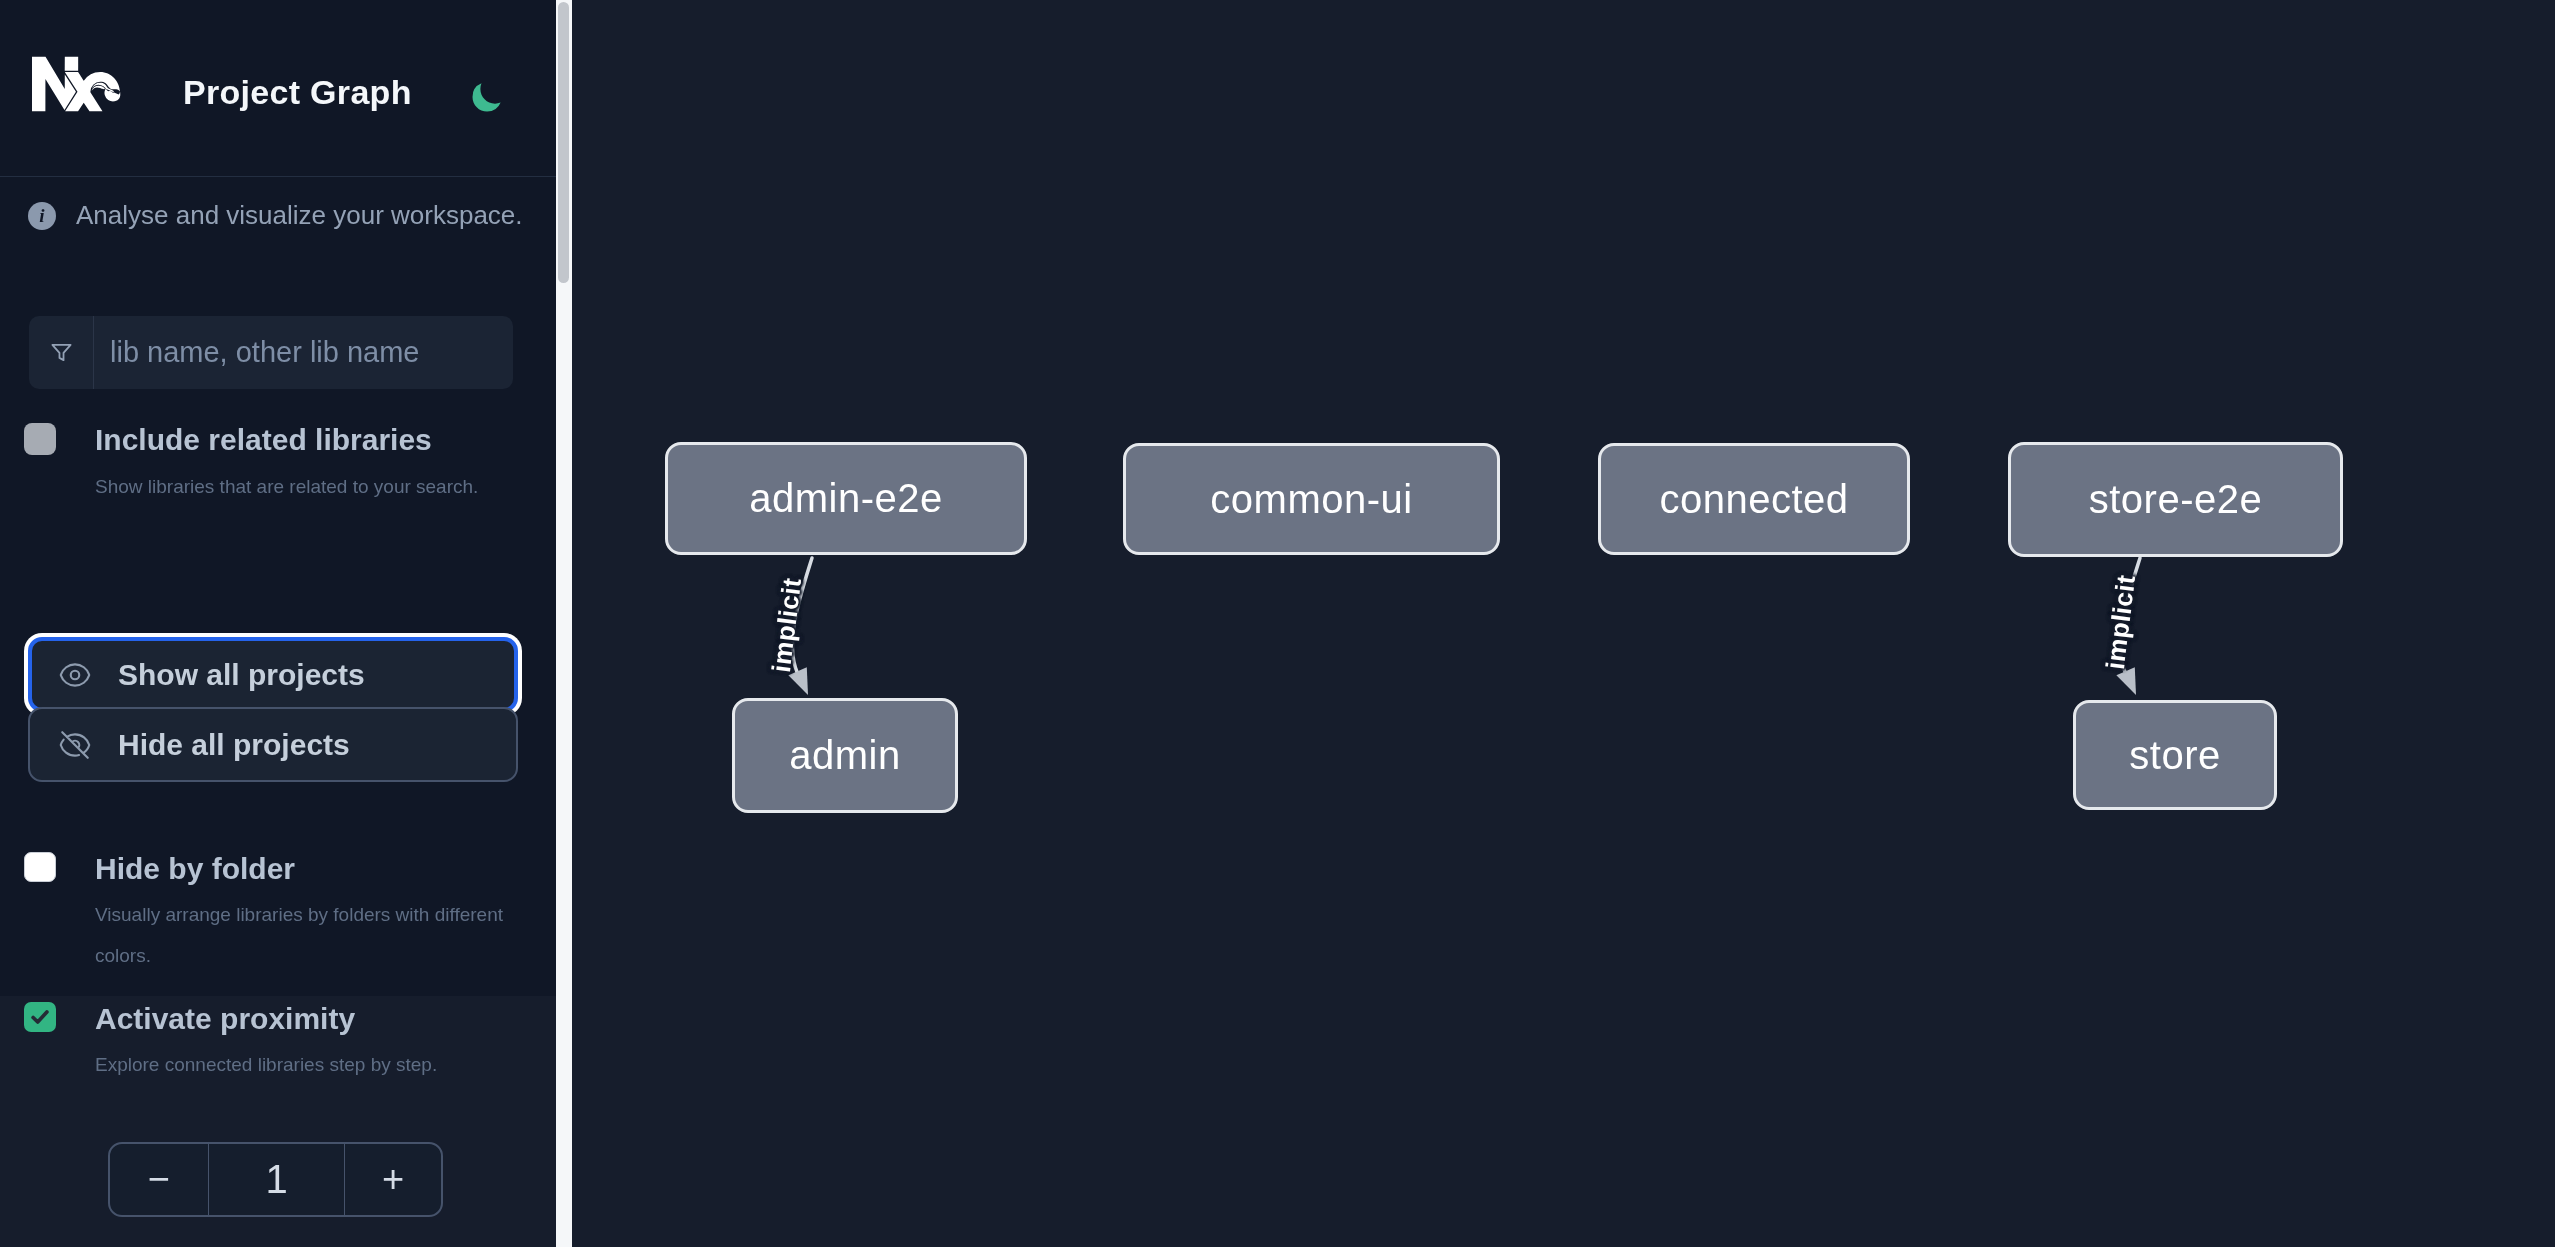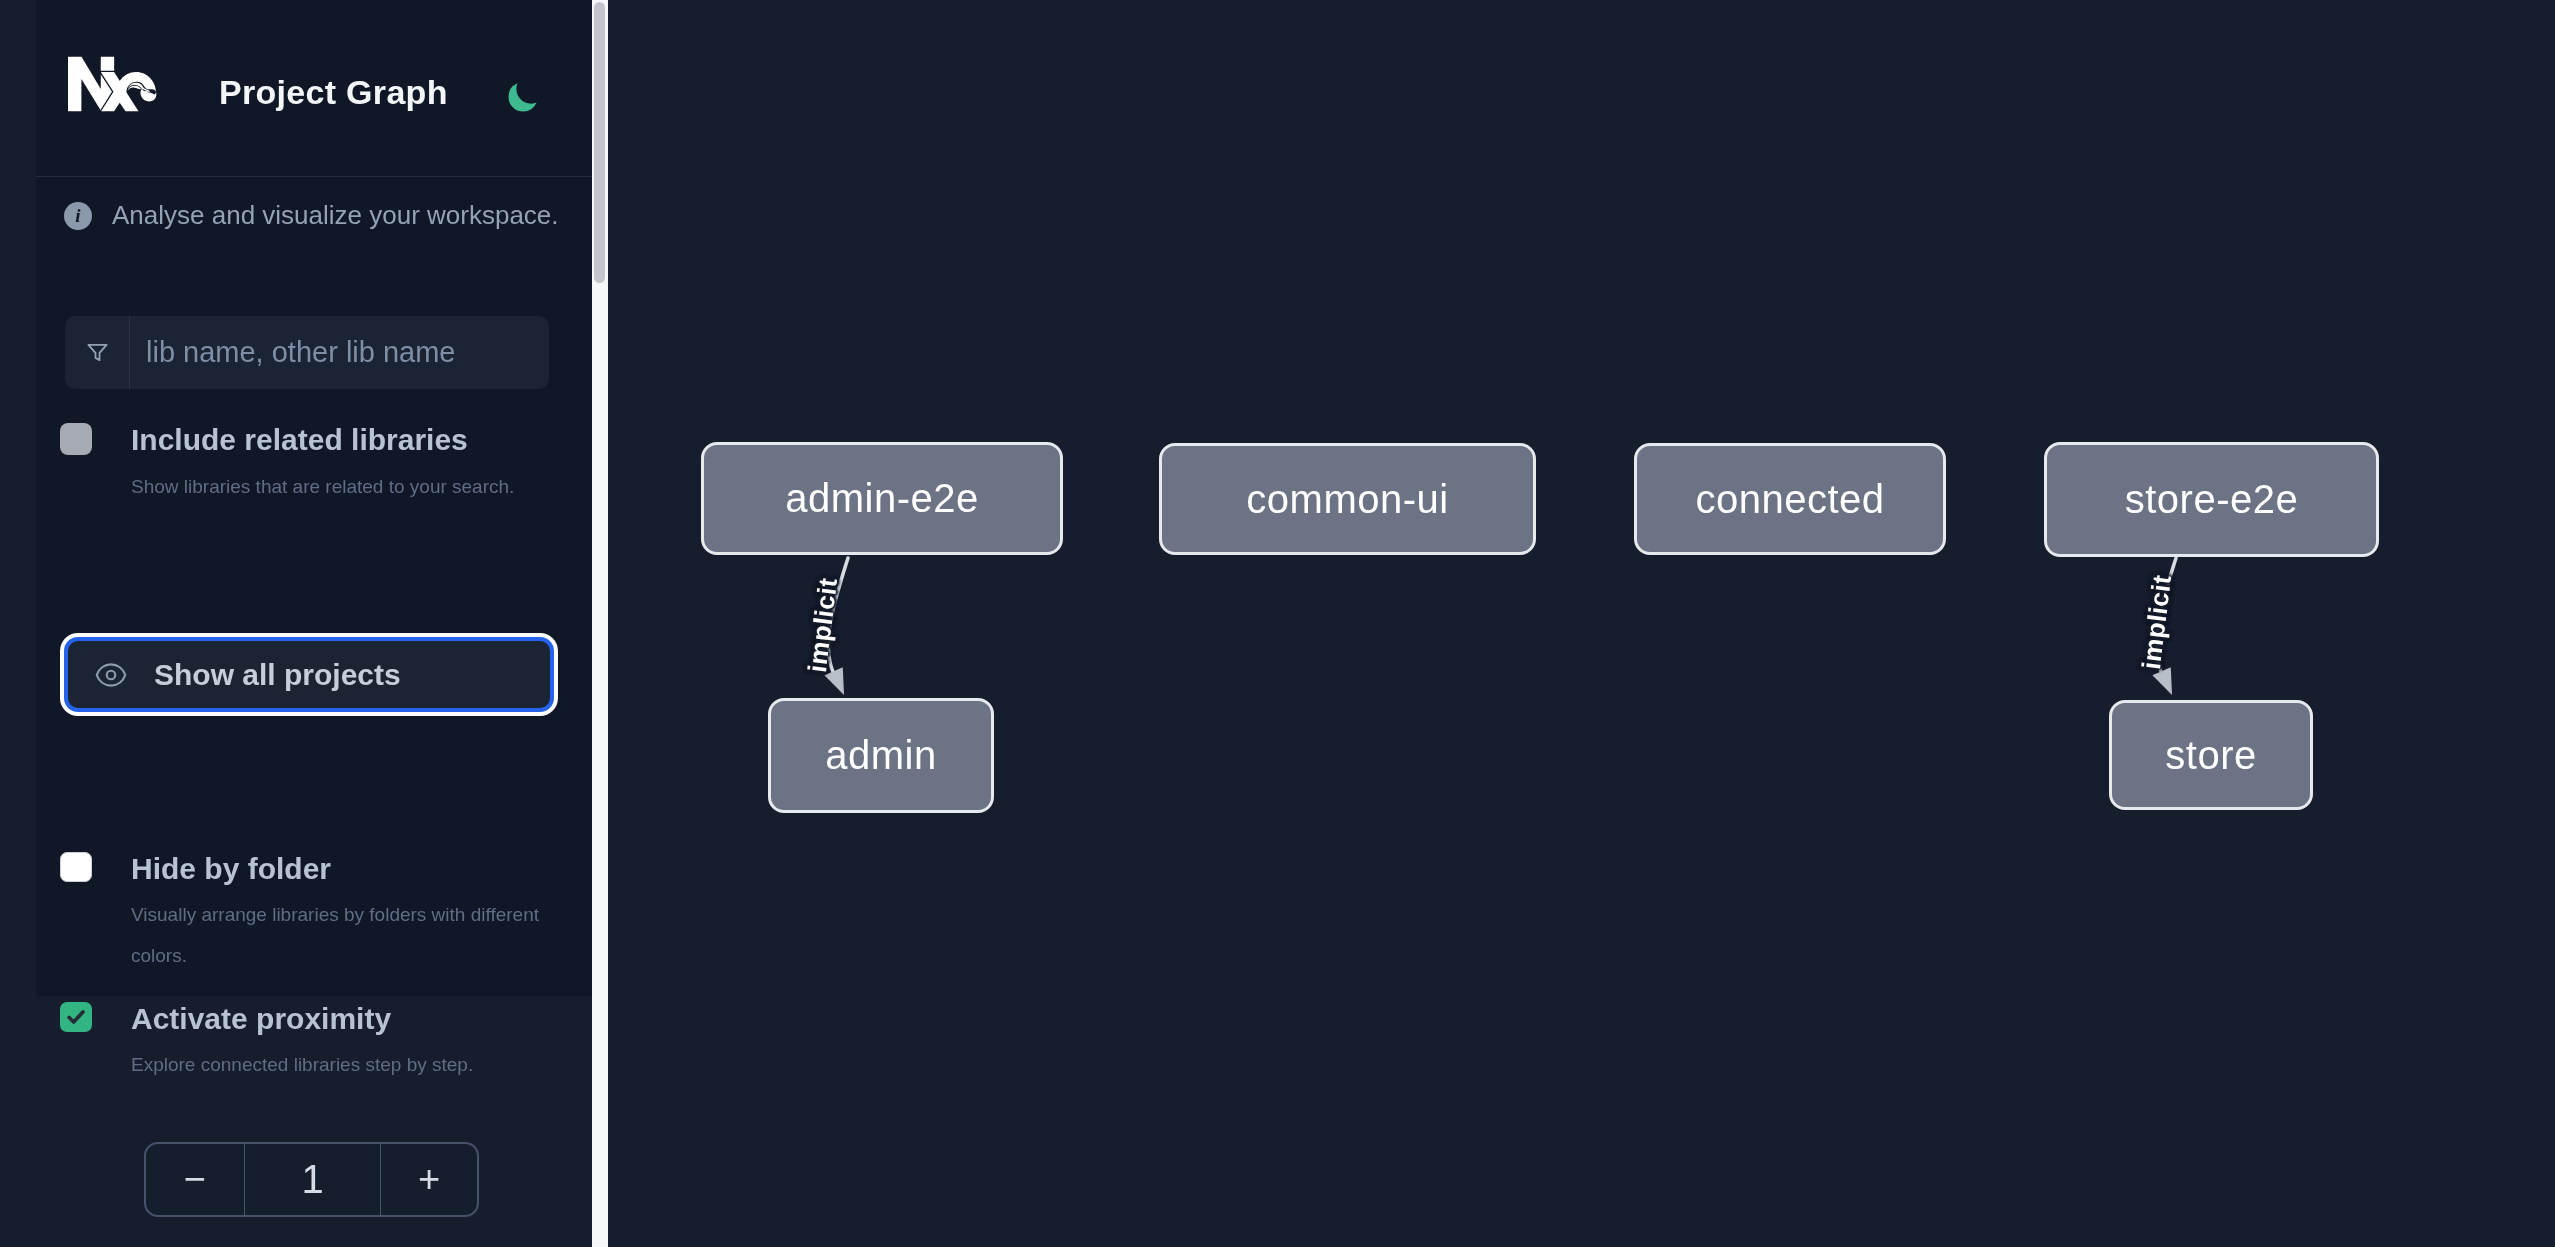--- a/index.html
+++ b/index.html
@@ -1,19 +1,19 @@
 <!DOCTYPE html>
 <html><head>
 <meta charset="utf-8">
 <style>
   * { margin:0; padding:0; box-sizing:border-box; }
   html,body { width:2555px; height:1247px; overflow:hidden; }
   body { font-family:"Liberation Sans","DejaVu Sans",sans-serif; background:#161d2c; }
 
-  .app { position:relative; width:2555px; height:996px; display:flex;padding-left:36px; }
+  .app { position:relative; width:2555px; height:996px; display:flex; }
 
   
   .sidebar { position:relative; width:572px; height:100%; background:#101726; flex:0 0 572px; }
 
   .nx-logo { position:absolute; left:25px; top:40px; width:102px; height:88px; }
   .nx-logo svg { width:100%; height:100%; }
 
   .app-title { position:absolute; left:183px; top:72px; font-size:34px; font-weight:600;
                color:#f4f7fa; letter-spacing:.3px; line-height:40px; }
 
@@ -134,20 +134,26 @@
     </div>
 
     <button class="side-btn focused" style="top:605px">
       <svg viewBox="0 0 24 24" fill="none" stroke="#8d9bae" stroke-width="1.5" stroke-linecap="round" stroke-linejoin="round">
         <path d="M2.036 12.322a1.012 1.012 0 0 1 0-.639C3.423 7.51 7.36 4.5 12 4.5c4.638 0 8.573 3.007 9.963 7.178.07.207.07.431 0 .639C20.577 16.49 16.64 19.5 12 19.5c-4.638 0-8.573-3.007-9.963-7.178Z"></path>
         <path d="M15 12a3 3 0 1 1-6 0 3 3 0 0 1 6 0Z"></path>
       </svg>
       <span>Show all projects</span>
     </button>
 
+    <button class="side-btn" style="top:707px">
+      <svg viewBox="0 0 24 24" fill="none" stroke="#8d9bae" stroke-width="1.5" stroke-linecap="round" stroke-linejoin="round">
+        <path d="M3.98 8.223A10.477 10.477 0 0 0 1.934 12C3.226 16.338 7.244 19.5 12 19.5c.993 0 1.953-.138 2.863-.395M6.228 6.228A10.451 10.451 0 0 1 12 4.5c4.756 0 8.773 3.162 10.065 7.498a10.522 10.522 0 0 1-4.293 5.774M6.228 6.228 3 3m3.228 3.228 3.65 3.65m7.894 7.894L21 21m-3.228-3.228-3.65-3.65m0 0a3 3 0 1 0-4.243-4.243m4.242 4.242L9.88 9.88"></path>
+      </svg>
+      <span>Hide all projects</span>
+    </button>
 
     <div class="option white" style="top:852px">
       <span class="box">
         
       </span>
       <span class="texts">
         <div class="label">Hide by folder</div>
         <div class="desc">Visually arrange libraries by folders with different colors.</div>
       </span>
     </div>

